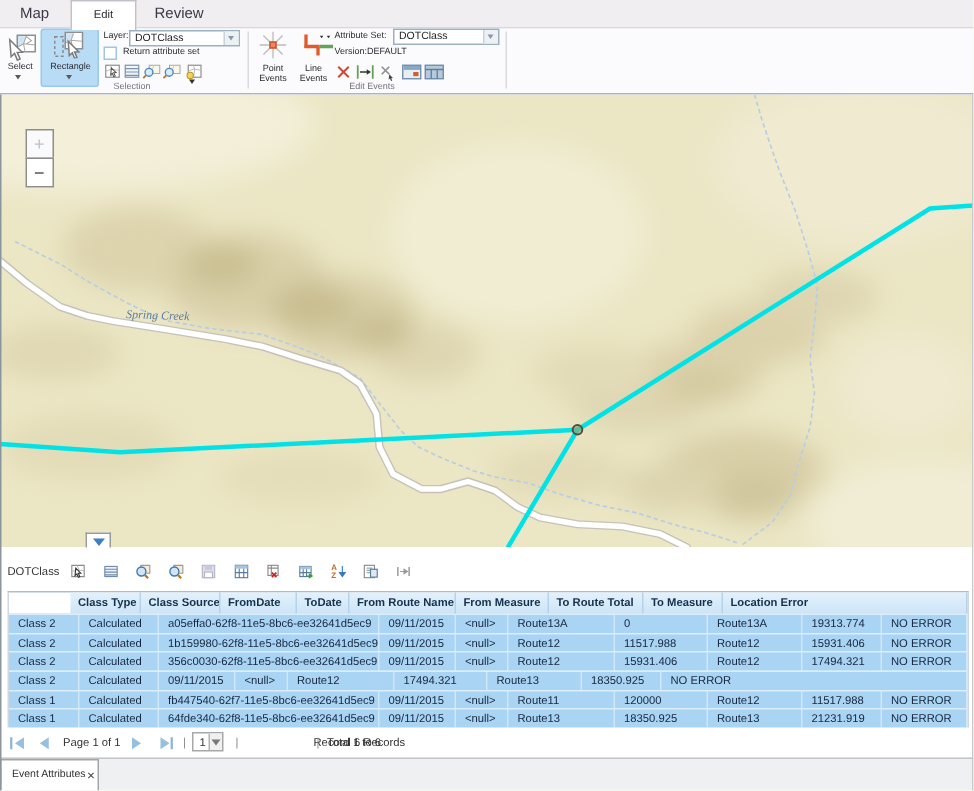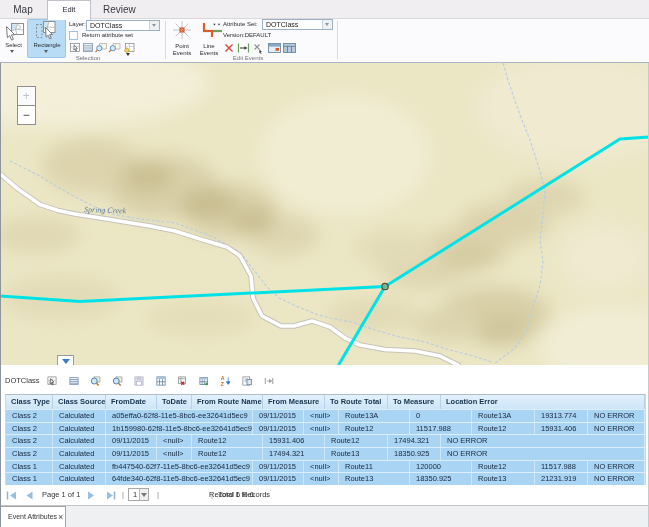--- a/index.html
+++ b/index.html
@@ -22,21 +22,21 @@
 .caret{position:absolute;width:0;height:0;border:2px solid transparent;border-top:3px solid #5a5a5a;}
 
 #map{position:absolute;left:0;top:63px;width:649px;height:302px;overflow:hidden;}
 .zbtn{position:absolute;left:0;width:18.5px;height:20px;background:#fafafa;border:1px solid #8d8d8d;text-align:center;font-size:12px;color:#b9c2cb;line-height:18px;}
 
 #panel{position:absolute;left:0;top:365px;width:649px;height:140px;background:#fff;}
 #ptools{position:absolute;left:0;top:0;width:649px;height:29px;background:#fff;}
 #ptools .name{position:absolute;left:5px;top:11px;font-size:7.5px;color:#333;}
 .ticon{position:absolute;top:9.5px;width:12px;height:12px;}
 #grid{position:absolute;left:5px;top:29px;width:641px;border-top:1px solid #b0bdc9;border-left:1px solid #cfd8e0;border-right:1px solid #cfd8e0;font-size:7.5px;}
-.hrow{display:flex;height:14px;background:linear-gradient(#e3f1fc,#cde5f7);}
+.hrow{display:flex;height:14px;background:linear-gradient(#e3f1fc,#cde5f7);margin-left:41px;}
 .hrow .c{font-weight:bold;color:#14324e;line-height:14px;padding-left:5px;border-right:1px solid #b5d2e8;overflow:hidden;white-space:nowrap;}
 .drow{display:flex;height:12.7px;background:#a9d4f3;border-top:1px solid #dceefb;}
 .drow .c{color:#17273d;line-height:12px;padding-left:6px;border-right:1px solid rgba(255,255,255,.45);overflow:hidden;white-space:nowrap;}
 .c0{width:47px}.c1{width:53px}.c2{width:147px}.c3{width:51px}.c4{width:35px}.c5{width:71px}.c6{width:62px}.c7{width:63px}.c8{width:53px}.c9{flex:1}
 #pager{position:absolute;left:0;top:121px;width:649px;height:19px;font-size:7.5px;color:#333;}
 #pager span{position:absolute;top:4px;}
 
 #bottombar{position:absolute;left:0;top:505px;width:649px;height:22px;background:#eef0f2;border-top:1px solid #c4c4c4;}
 #btab{position:absolute;left:0px;top:506px;width:66px;height:21px;background:#fff;border:1px solid #a5a5a5;border-bottom:none;font-size:7px;color:#333;line-height:20px;padding-left:7px;}
 </style></head>
@@ -292,20 +292,21 @@
         <div class="c c4">&lt;null&gt;</div>
         <div class="c c5">Route12</div>
         <div class="c c6">11517.988</div>
         <div class="c c7">Route12</div>
         <div class="c c8">15931.406</div>
         <div class="c c9">NO ERROR</div>
       </div>
     <div class="drow">
         <div class="c c0">Class 2</div>
         <div class="c c1">Calculated</div>
+        <div class="c c2">356c0030-62f8-11e5-8bc6-ee32641d5ec9</div>
         <div class="c c3">09/11/2015</div>
         <div class="c c4">&lt;null&gt;</div>
         <div class="c c5">Route12</div>
         <div class="c c6">15931.406</div>
         <div class="c c7">Route12</div>
         <div class="c c8">17494.321</div>
         <div class="c c9">NO ERROR</div>
       </div>
     <div class="drow">
         <div class="c c0">Class 2</div>

